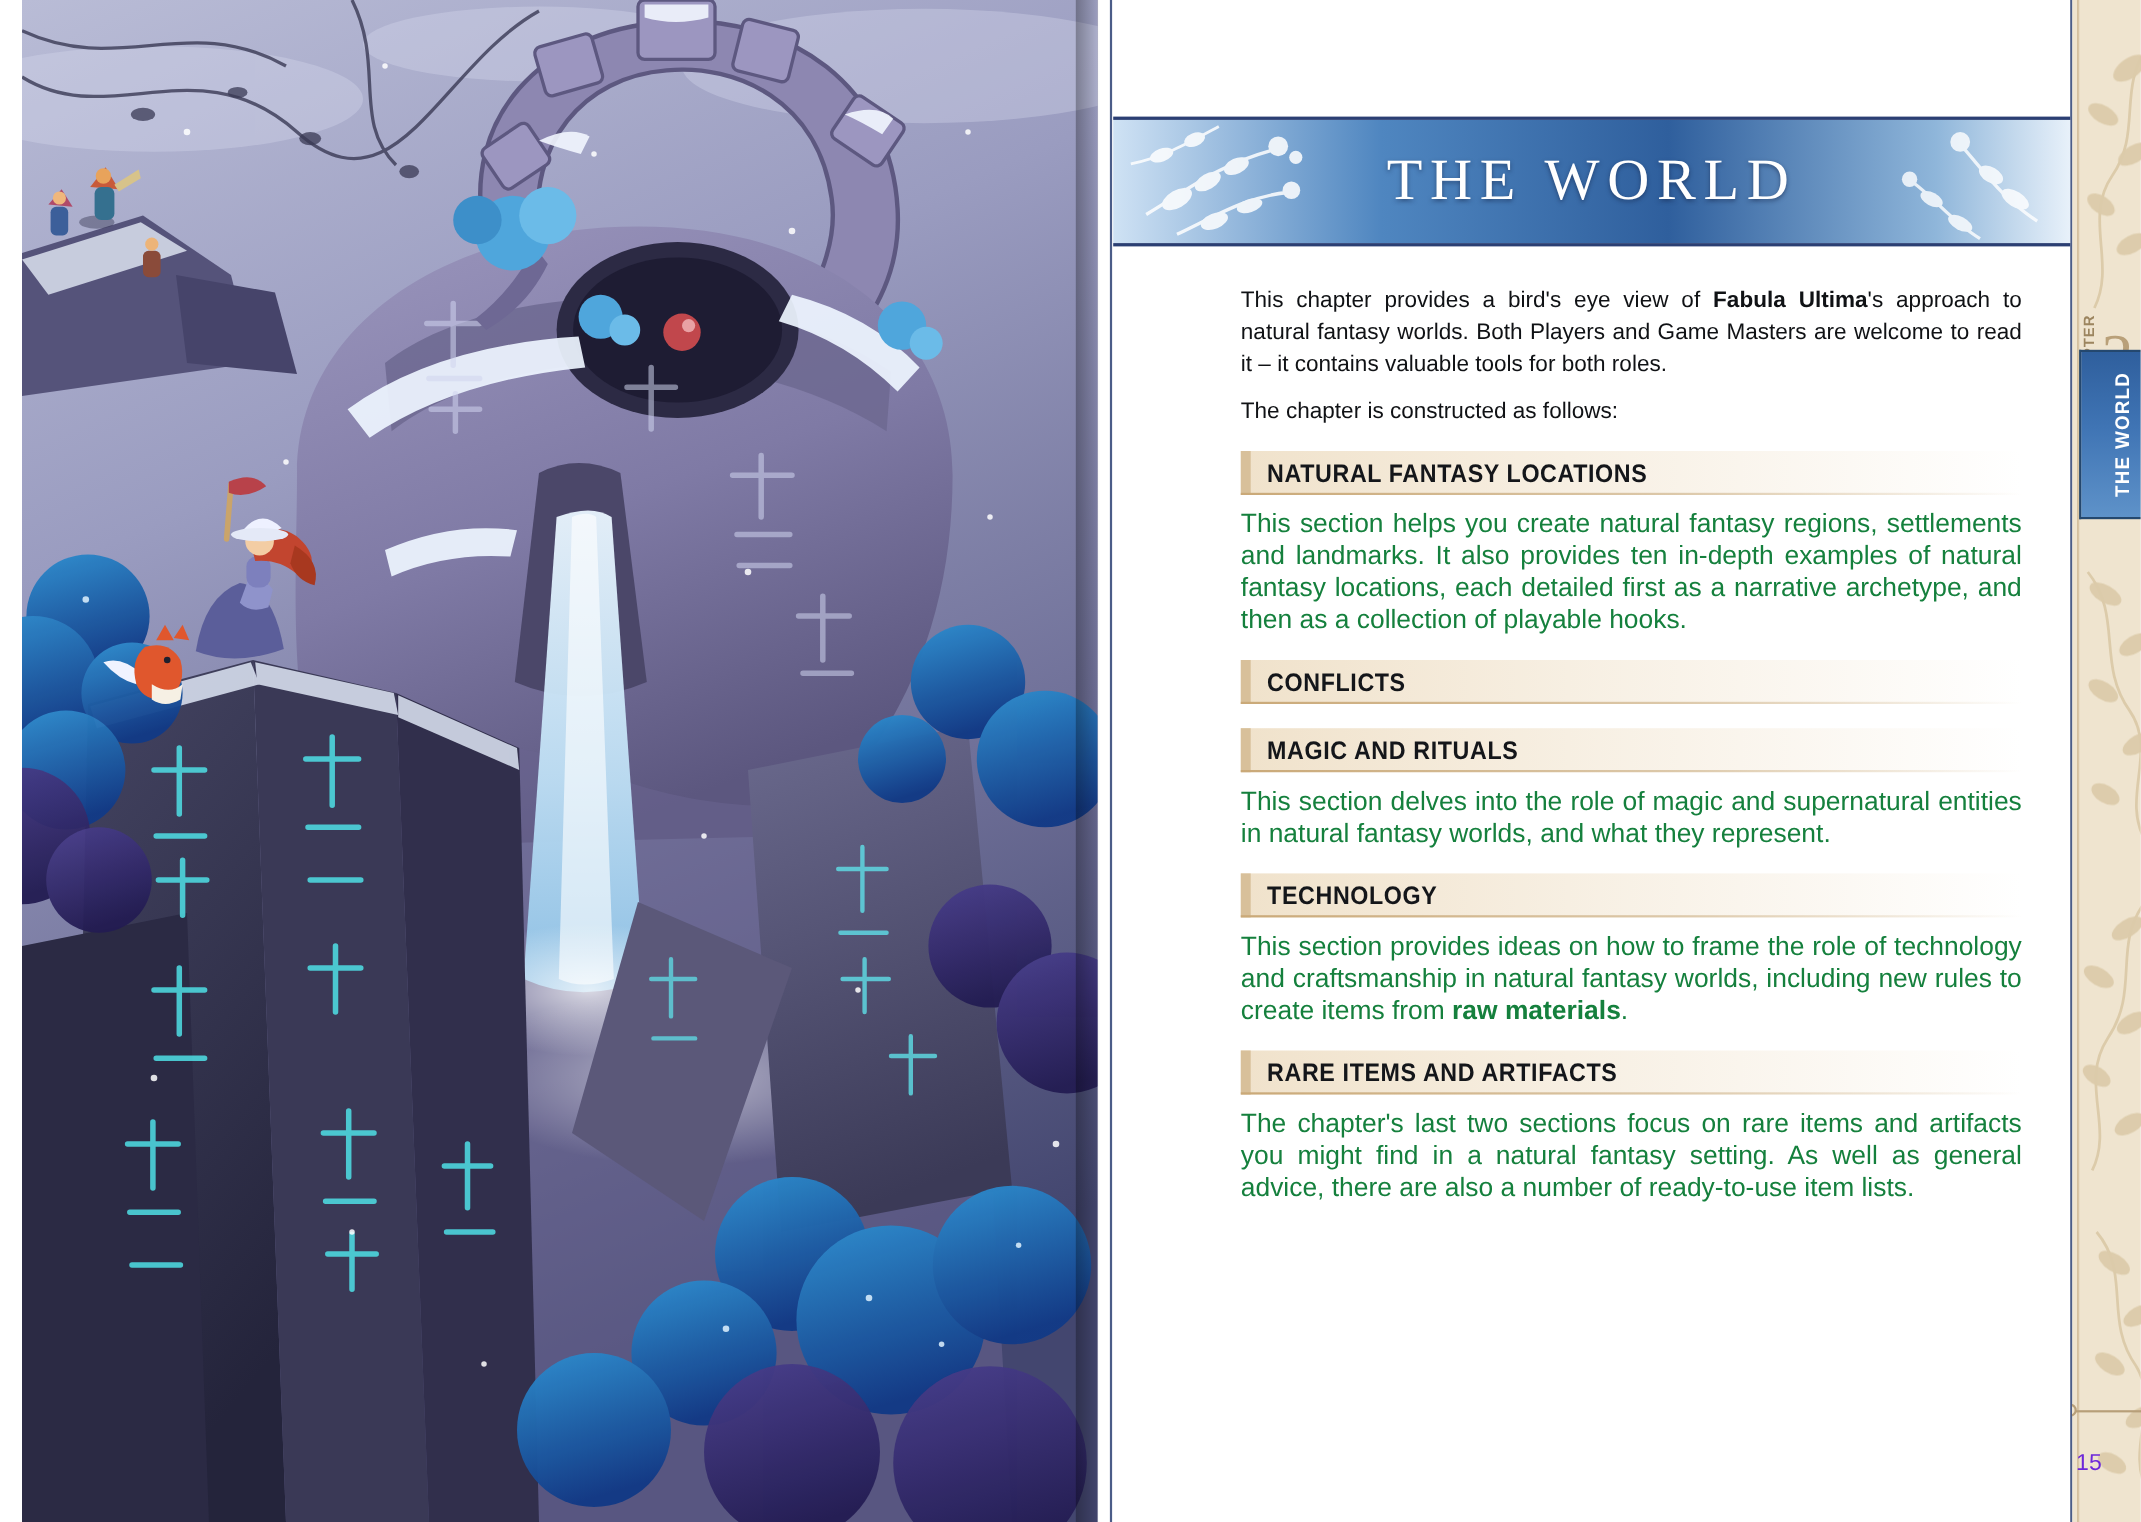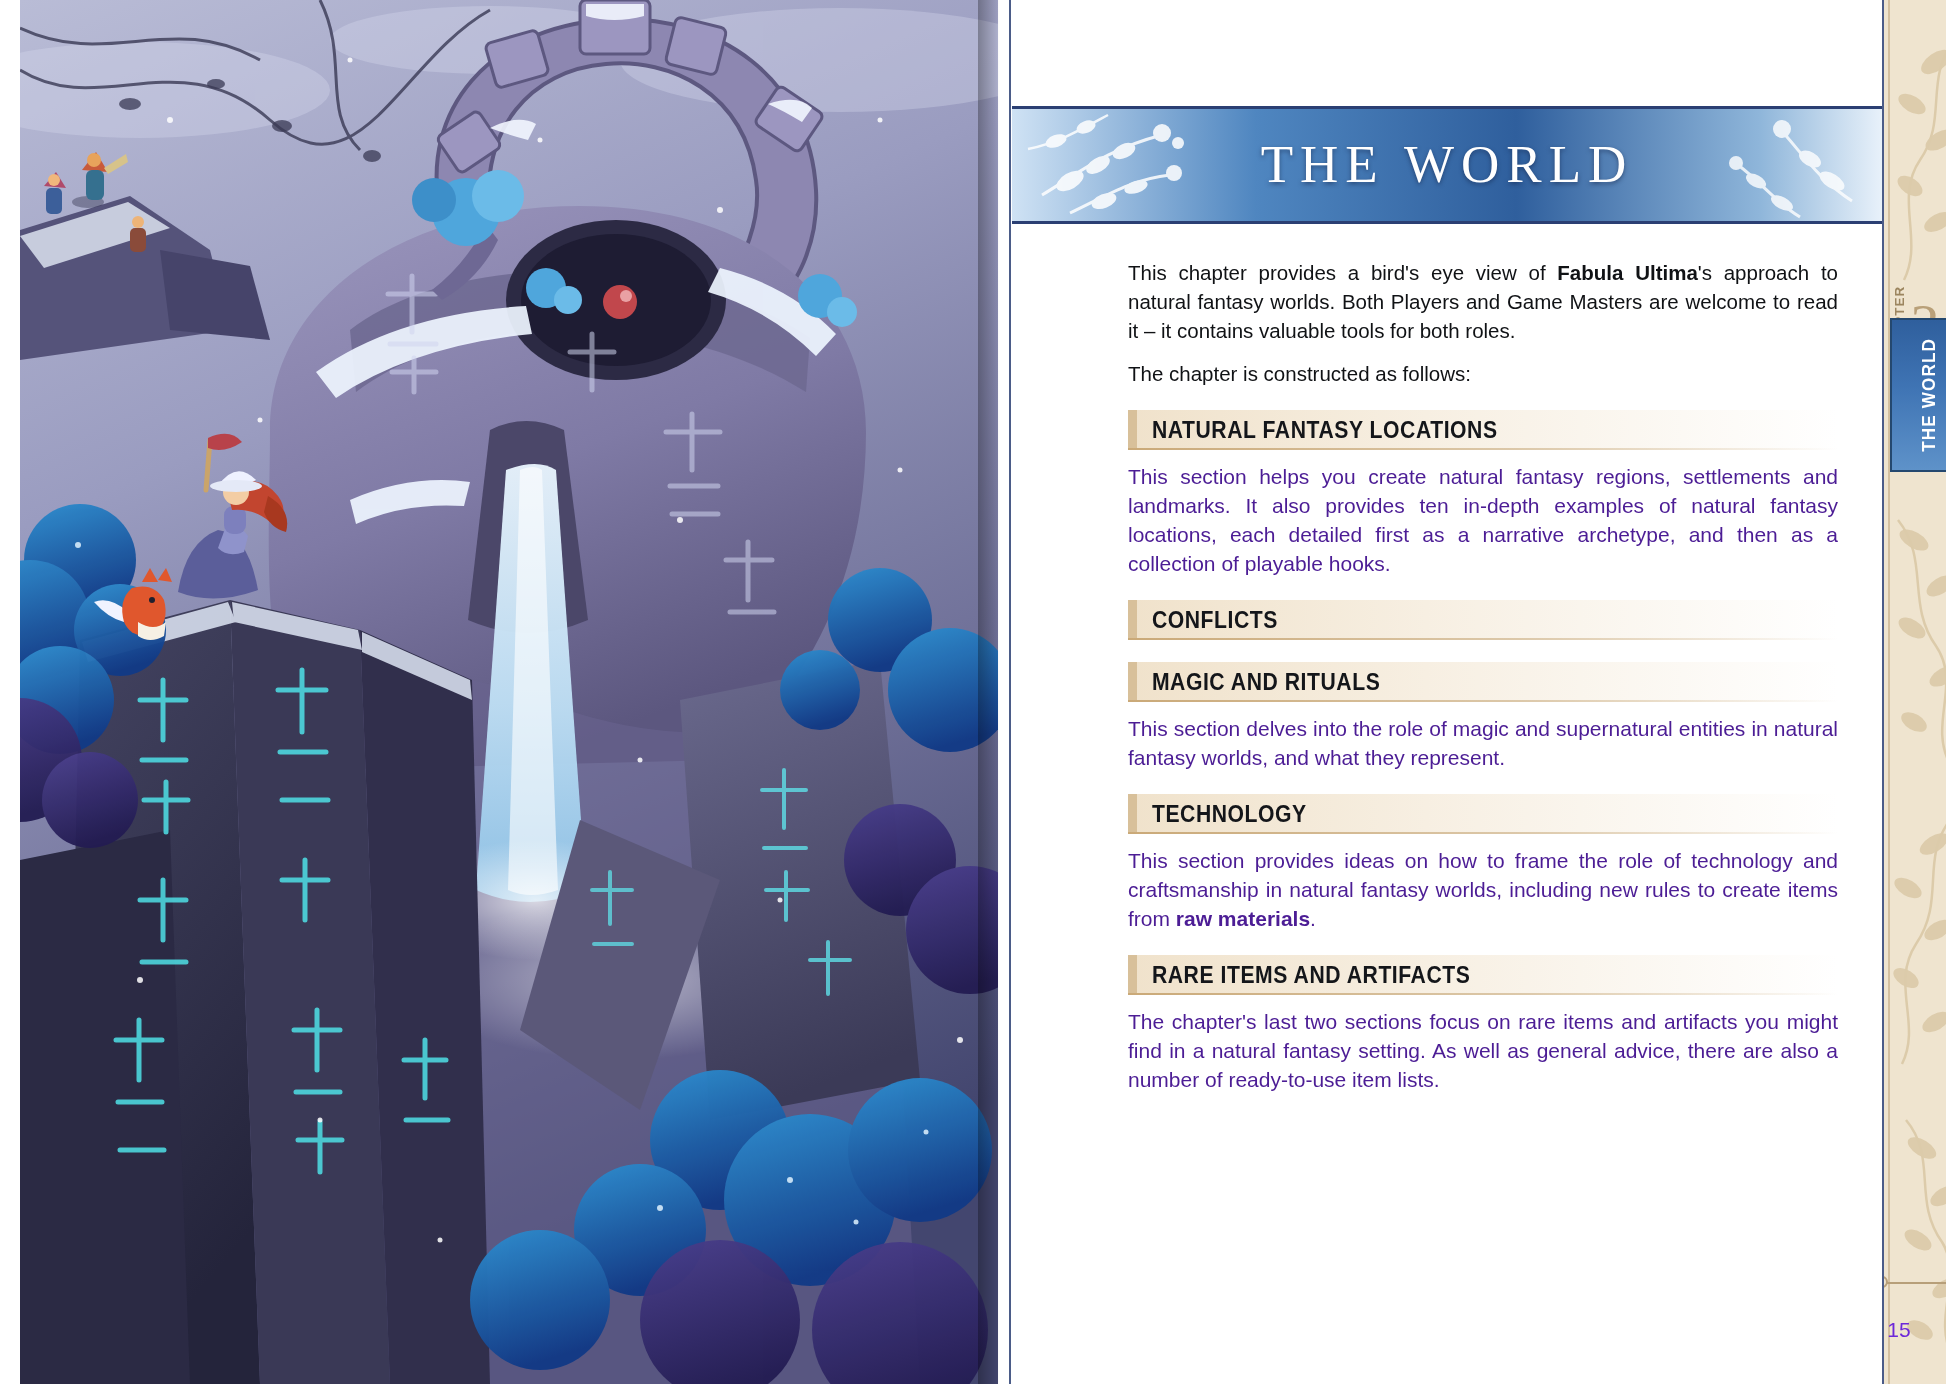--- a/index.html
+++ b/index.html
@@ -140,23 +140,23 @@
     font-weight: bold;
     font-size: 23px;
     letter-spacing: 0.6px;
     color: #14161a;
     transform: scaleX(0.92);
     transform-origin: left center;
     white-space: nowrap;
   }
   .sec-body {
     margin: 0;
-    font-size: 21px;
+    font-size: 24px;
     line-height: 29px;
-    color: #4c1d95;
+    color: #15803d;
     text-align: justify;
   }
 
   
   .edge {
     position: absolute;
     right: 0;
     top: 0;
     width: 82px;
     height: 1384px;

